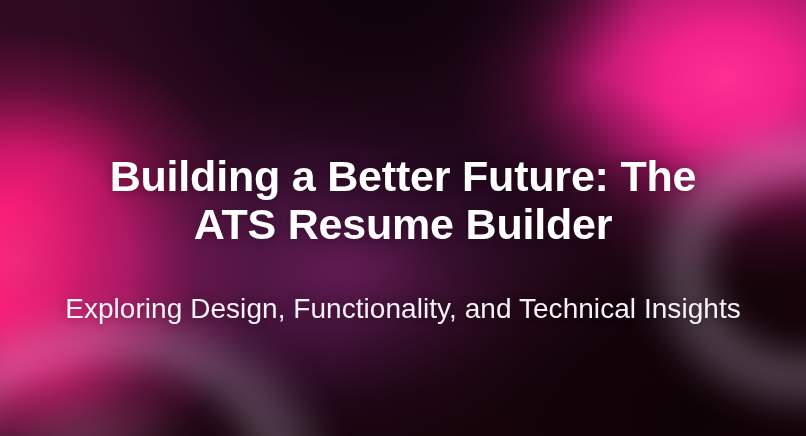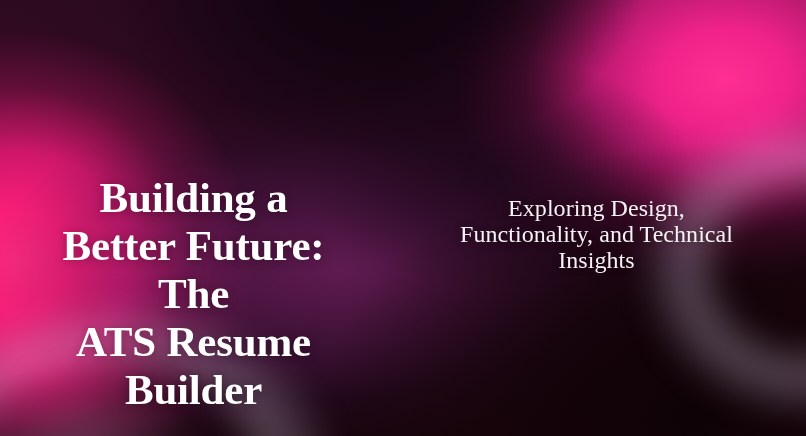--- a/index.html
+++ b/index.html
@@ -162,24 +162,23 @@
       );
     filter: blur(20px);
     pointer-events: none;
   }
 
   
   .content {
     position: absolute;
     inset: 0;
     display: flex;
-    flex-direction: row;
+    flex-direction: column;
     align-items: center;
     z-index: 5;
-    font-family: Liberation Serif, serif;
   }
 
   .slide-title {
     margin: 0;
     padding: 0 40px;
     width: 100%;
     box-sizing: border-box;
     text-align: center;
     color: #ffffff;
     font-size: 43px;
@@ -191,21 +190,21 @@
     white-space: pre-line;
   }
 
   .slide-subtitle {
     margin: 16px;
     padding: 0 40px;
     width: 100%;
     box-sizing: border-box;
     text-align: center;
     color: #f7f2f6;
-    font-size: 24px;
+    font-size: 28px;
     font-weight: 400;
     line-height: 26px;
     letter-spacing: 0.05px;
     margin-top: 48px;
     text-shadow: 0 1px 8px rgba(20, 0, 14, 0.30);
   }
 </style>
 </head>
 <body>
 

